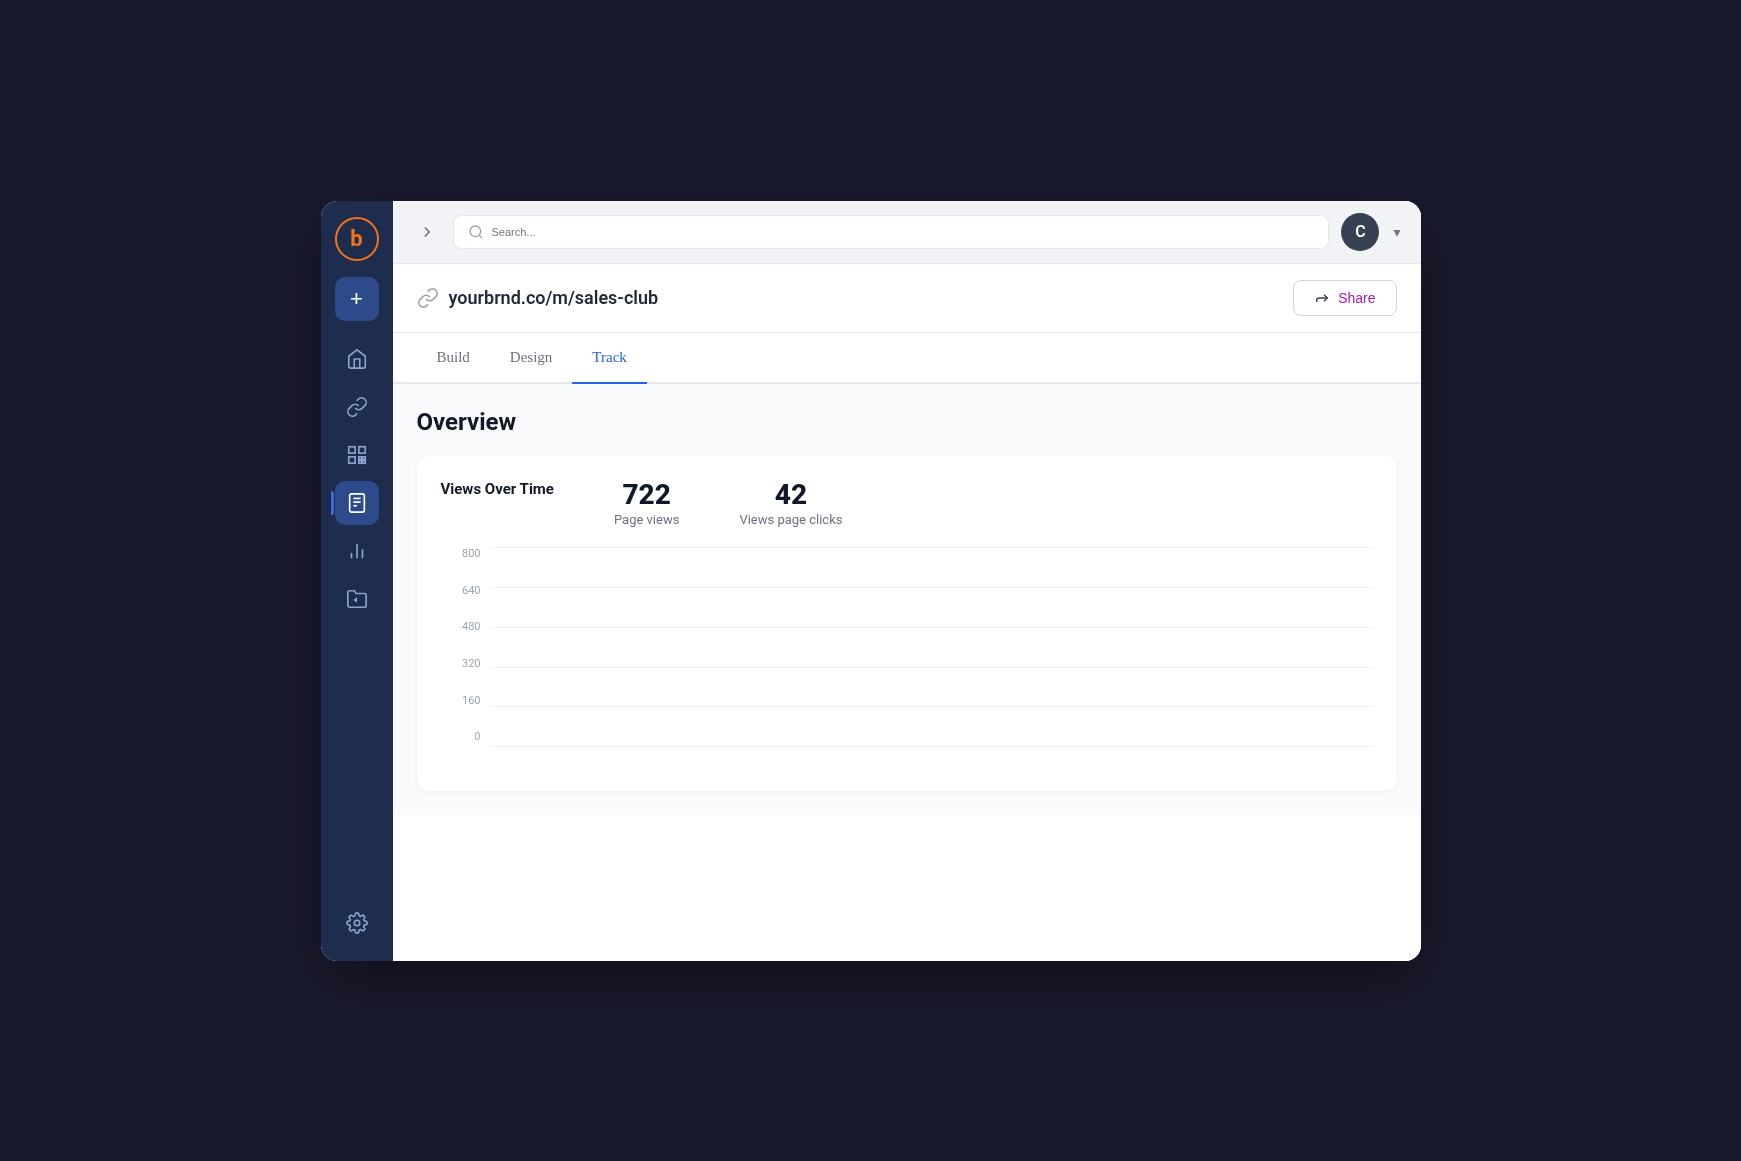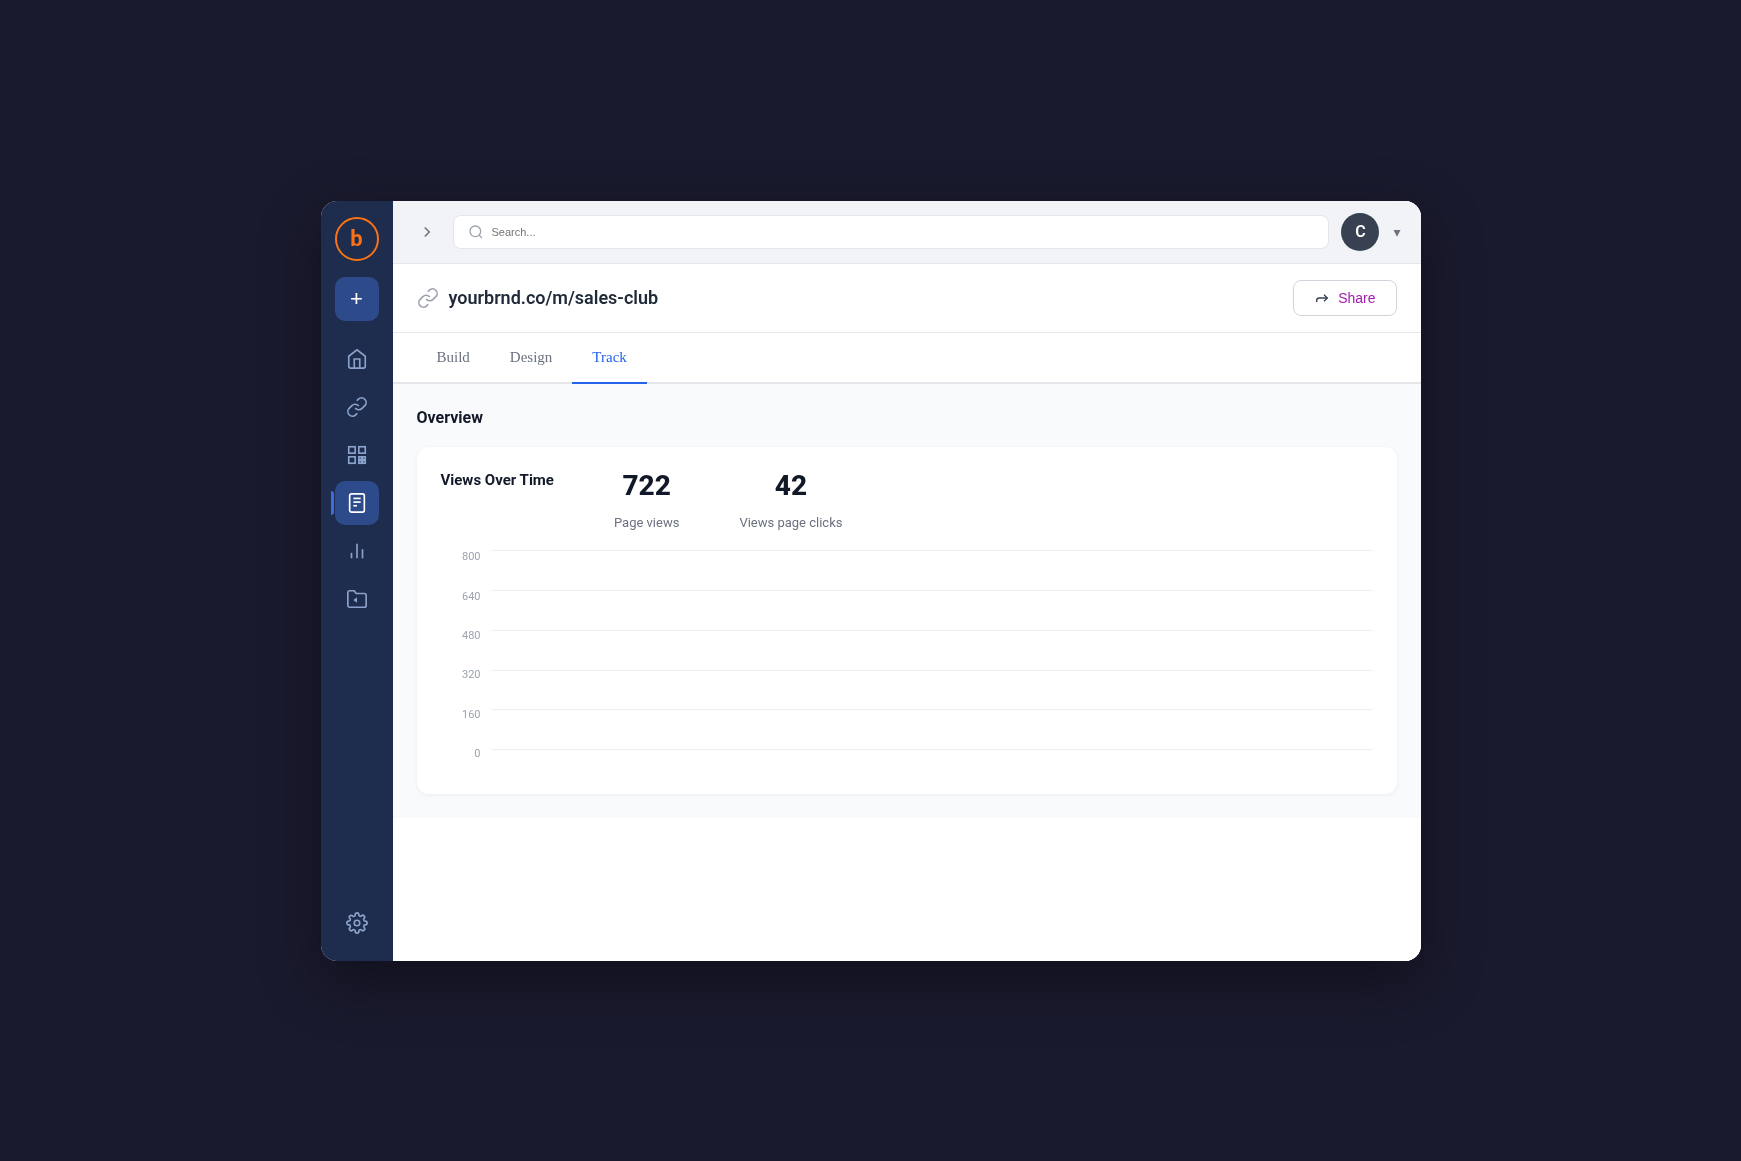--- a/index.html
+++ b/index.html
@@ -283,21 +283,21 @@
       border-bottom-color: #2563eb;
     }
 
     
     .overview-section {
       padding: 24px;
       background: #f9fafb;
     }
 
     .overview-title {
-      font-size: 16px;
+      font-size: 24px;
       font-weight: 700;
       color: #111827;
       margin-bottom: 20px;
     }
 
     
     .stats-card {
       background: white;
       border-radius: 12px;
       padding: 24px;
@@ -324,37 +324,37 @@
     .stat-number {
       font-size: 28px;
       font-weight: 800;
       color: #111827;
       line-height: 1.1;
     }
 
     .stat-label {
       font-size: 13px;
       color: #6b7280;
-      margin-top: 14px;
+      margin-top: 2px;
     }
 
     
     .bar-chart {
       position: relative;
       height: 220px;
       display: flex;
       align-items: flex-end;
       padding-left: 50px;
     }
 
     .y-axis-labels {
       position: absolute;
       left: 0;
       top: 0;
-      bottom: 10px;
+      bottom: 24px;
       width: 46px;
       display: flex;
       flex-direction: column;
       justify-content: space-between;
       align-items: flex-end;
     }
 
     .y-label {
       font-size: 11px;
       color: #9ca3af;

